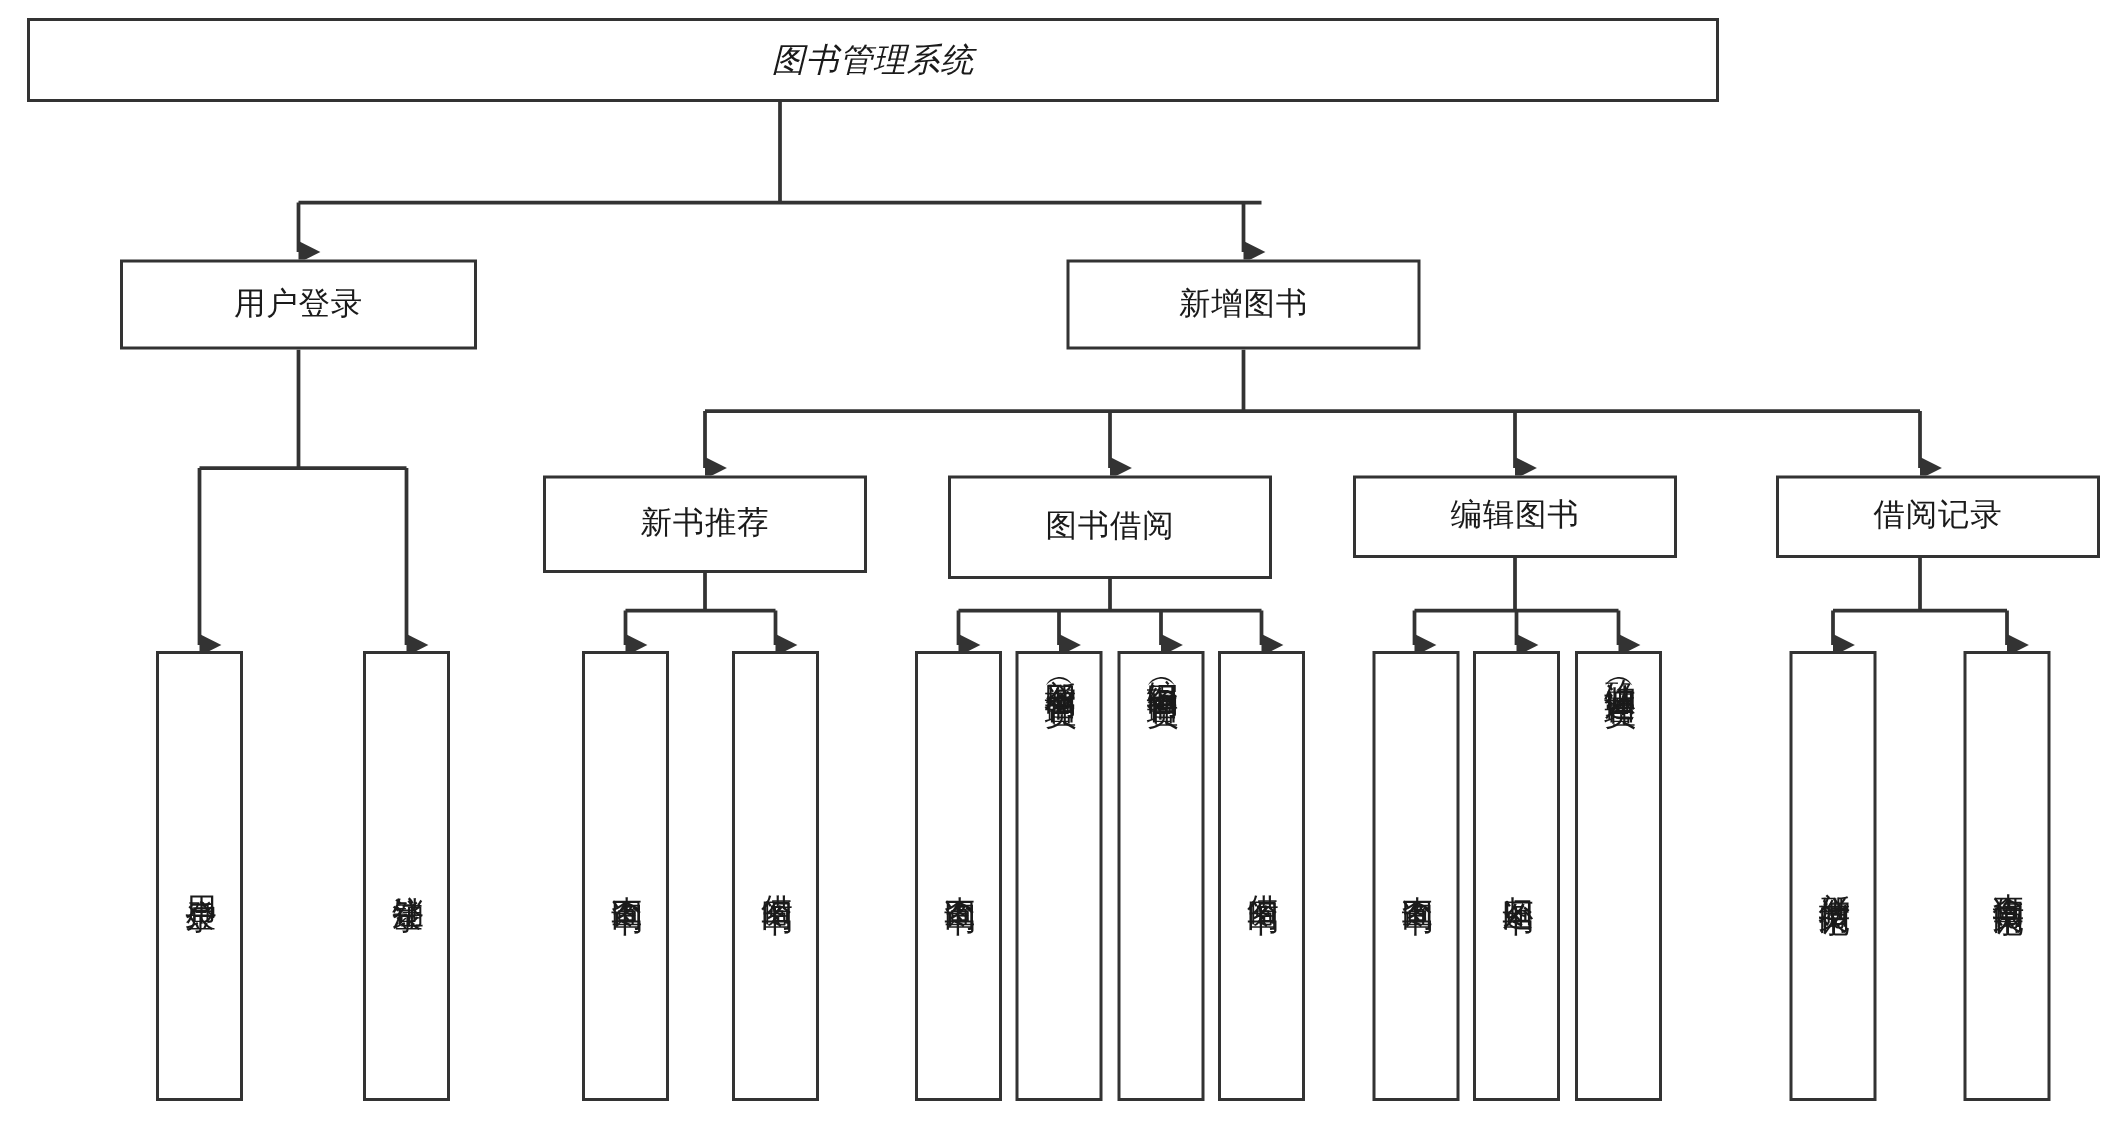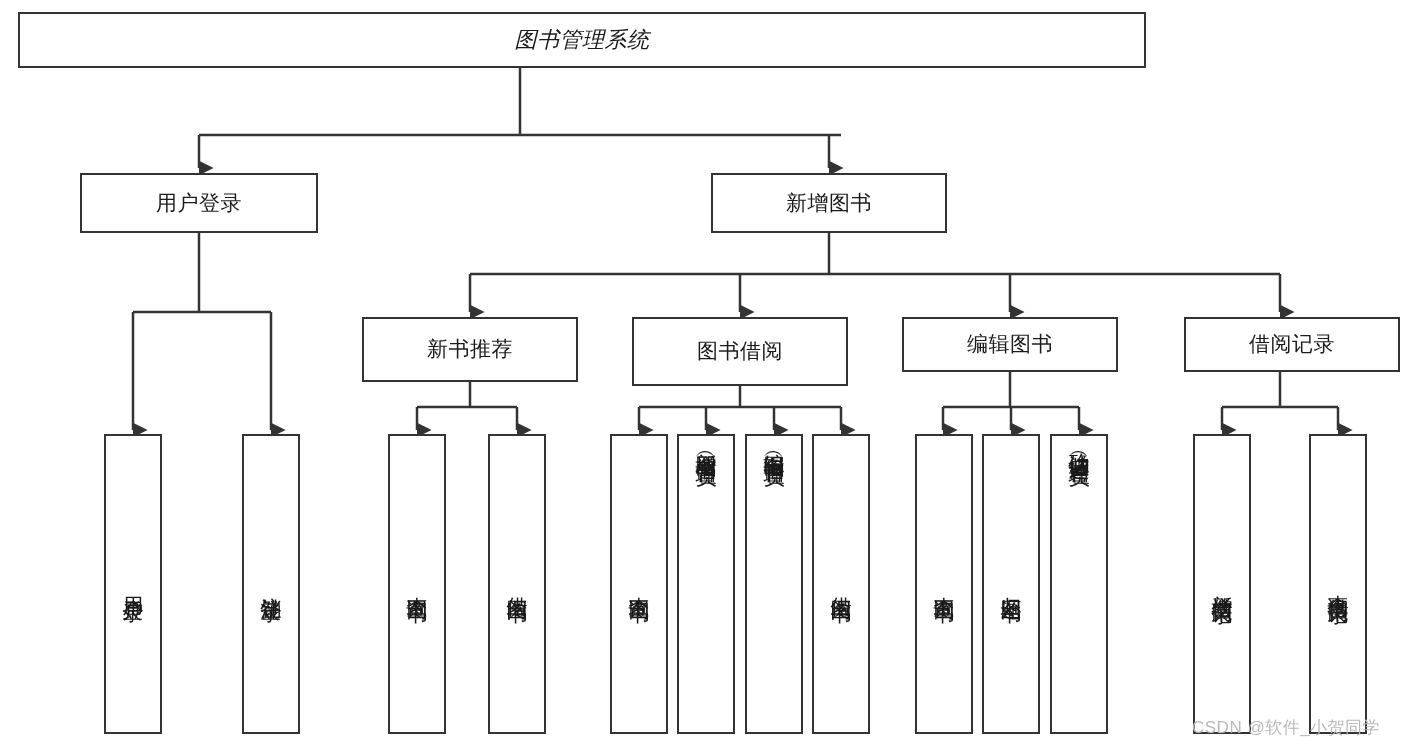--- a/index.html
+++ b/index.html
@@ -190,15 +190,14 @@
     <span class="lbl">确认归还（管理员）</span>
   </div>
 
   <div class="node v mid" style="left:1193px; top:434px; width:58px; height:300px;">
     <span class="lbl">新增借阅记录</span>
   </div>
   <div class="node v mid" style="left:1309px; top:434px; width:58px; height:300px;">
     <span class="lbl">查询借阅记录</span>
   </div>
 
-  <div class="watermark" style="left:1192px; top:716px;">CSDN @软件_小贺同学</div>
 
 </div>
 
 </body></html>

